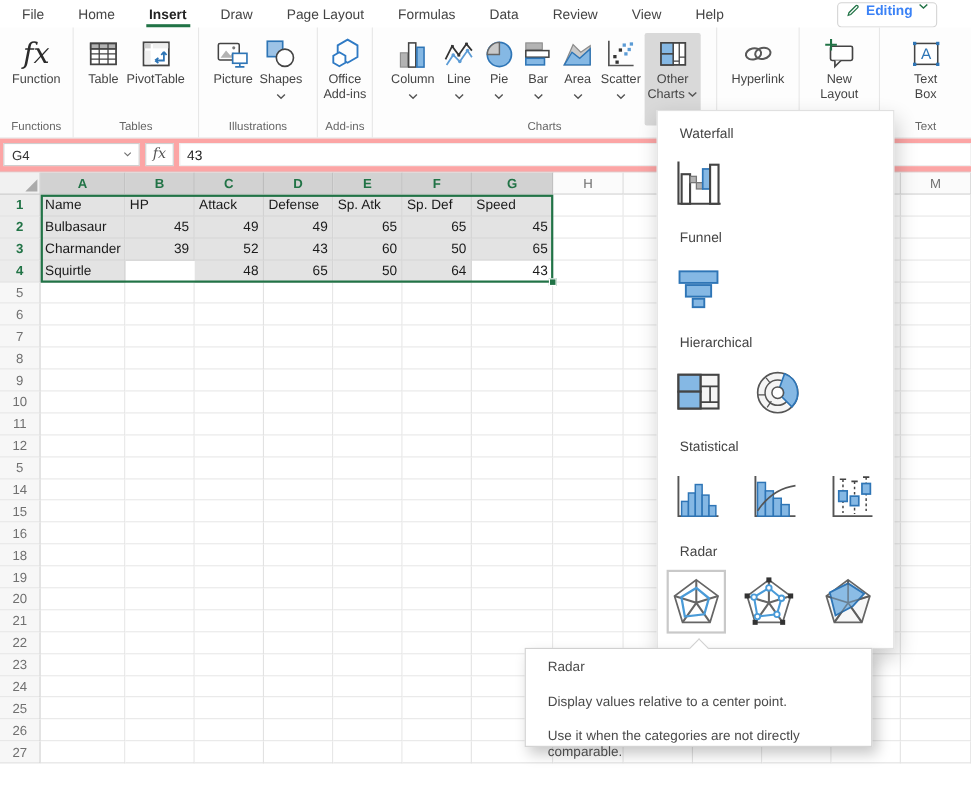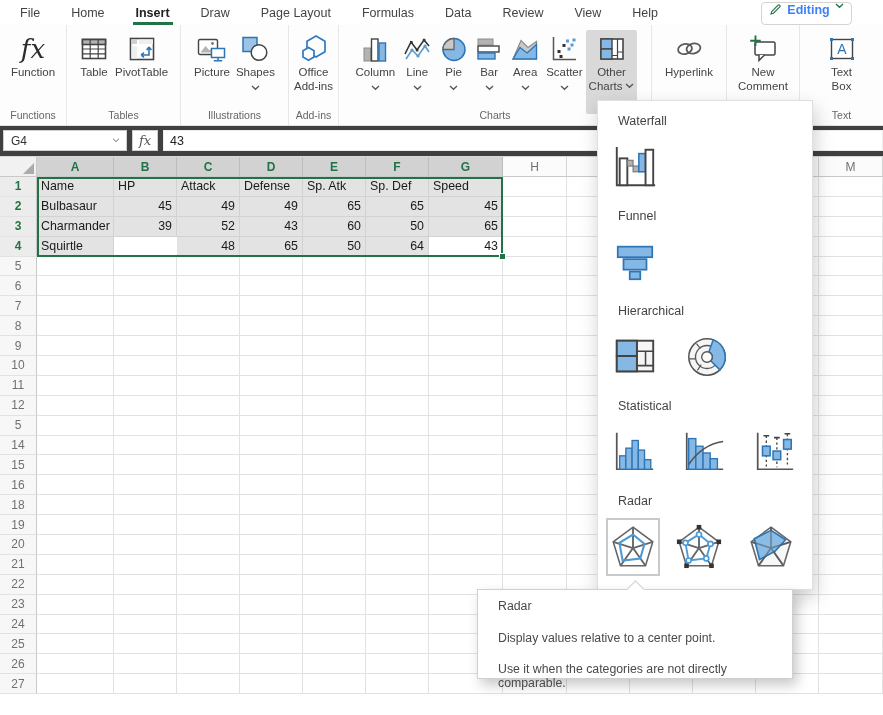--- a/index.html
+++ b/index.html
@@ -23,21 +23,21 @@
   .rbtns{display:flex;justify-content:center;align-items:flex-start;padding-top:5px;}
   .rbtn{display:flex;flex-direction:column;align-items:center;padding:2px 3px;height:80px;border-radius:2px;}
   .rbtn.pressed{background:#d9d9d9;}
   .ricon{height:34px;display:flex;align-items:center;justify-content:center;}
   .rlabel{font-size:11.5px;color:#444;line-height:13.5px;white-space:nowrap;display:flex;align-items:center;gap:3px;}
   .rchev{margin-top:5px;height:6px;line-height:0;}
   .rgrouplabel{position:absolute;bottom:4px;width:100%;text-align:center;font-size:10.5px;color:#666;}
   .fxbig{font-family:"DejaVu Serif",serif;font-style:italic;font-size:26px;color:#2b2b2b;line-height:30px;}
 
   
-  #formulabar{position:absolute;top:126px;left:0;right:0;height:31px;background:#404040;border-bottom:1px solid #d8d8d8;box-sizing:border-box;text-align:center;}
+  #formulabar{position:absolute;top:126px;left:0;right:0;height:31px;background:#fca5a5;border-bottom:1px solid #d8d8d8;box-sizing:border-box;text-align:center;}
   #name-box{position:absolute;left:3px;top:4px;width:124px;height:21px;border:1px solid #cfcfcf;background:#fff;
             font-size:12px;color:#333;display:flex;align-items:center;padding-left:7px;box-sizing:border-box;}
   #name-box .chev{margin-left:auto;margin-right:6px;line-height:0;}
   #fx-btn{position:absolute;left:132px;top:4px;width:26px;height:21px;border:1px solid #cfcfcf;background:#fff;
           display:flex;align-items:center;justify-content:center;box-sizing:border-box;}
   .fxsmall{font-family:"DejaVu Serif",serif;font-style:italic;font-size:13px;color:#555;}
   #formula-input{position:absolute;left:163px;top:4px;right:0px;height:21px;background:#fff;border:1px solid #eee;
           font-size:12.5px;color:#222;display:flex;align-items:center;padding-left:6px;box-sizing:border-box;}
 
   
@@ -315,21 +315,21 @@
         <div class="rbtns">
           <div class="rbtn">
             <div class="ricon">
               <svg width="32" height="30" viewBox="0 0 30 30">
                 <rect x="7" y="8" width="20" height="13" rx="1.5" fill="#fff" stroke="#444444" stroke-width="1.5"></rect>
                 <path d="M11 21 V26.5 L16.5 21" fill="#fff" stroke="#444444" stroke-width="1.5"></path>
                 <path d="M7.5 1.5 V12 M2.2 6.7 H12.8" stroke="#217346" stroke-width="1.9" fill="none"></path>
               </svg>
             </div>
             <div class="rlabel">New</div>
-            <div class="rlabel">Comment</div>
+            <div class="rlabel">Layout</div>
           </div>
         </div>
       </div>
       <div class="rgroup last" style="left: 800px; width: 83px;">
         <div class="rbtns">
           <div class="rbtn">
             <div class="ricon">
               <svg width="30" height="28" viewBox="0 0 28 28">
                 <rect x="3.5" y="4.5" width="21" height="19" fill="#fff" stroke="#444444" stroke-width="1.4"></rect>
                 <rect x="2" y="3" width="3" height="3" fill="#2e75b6"></rect>

